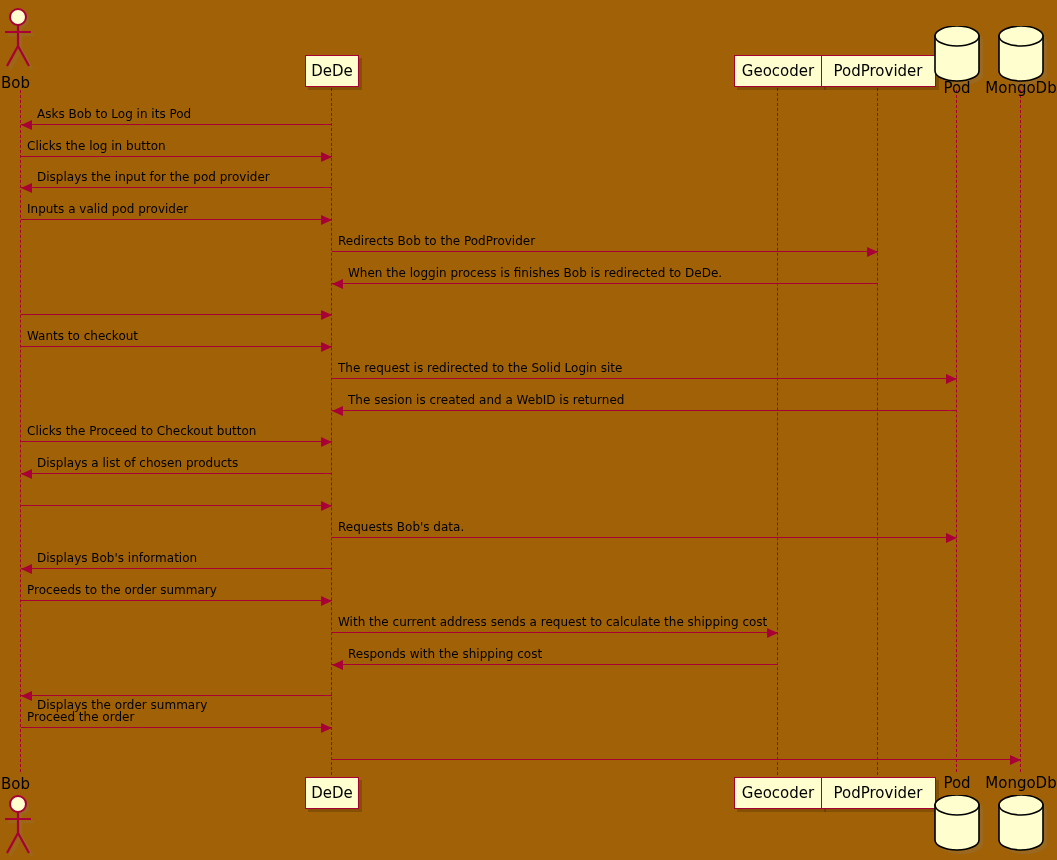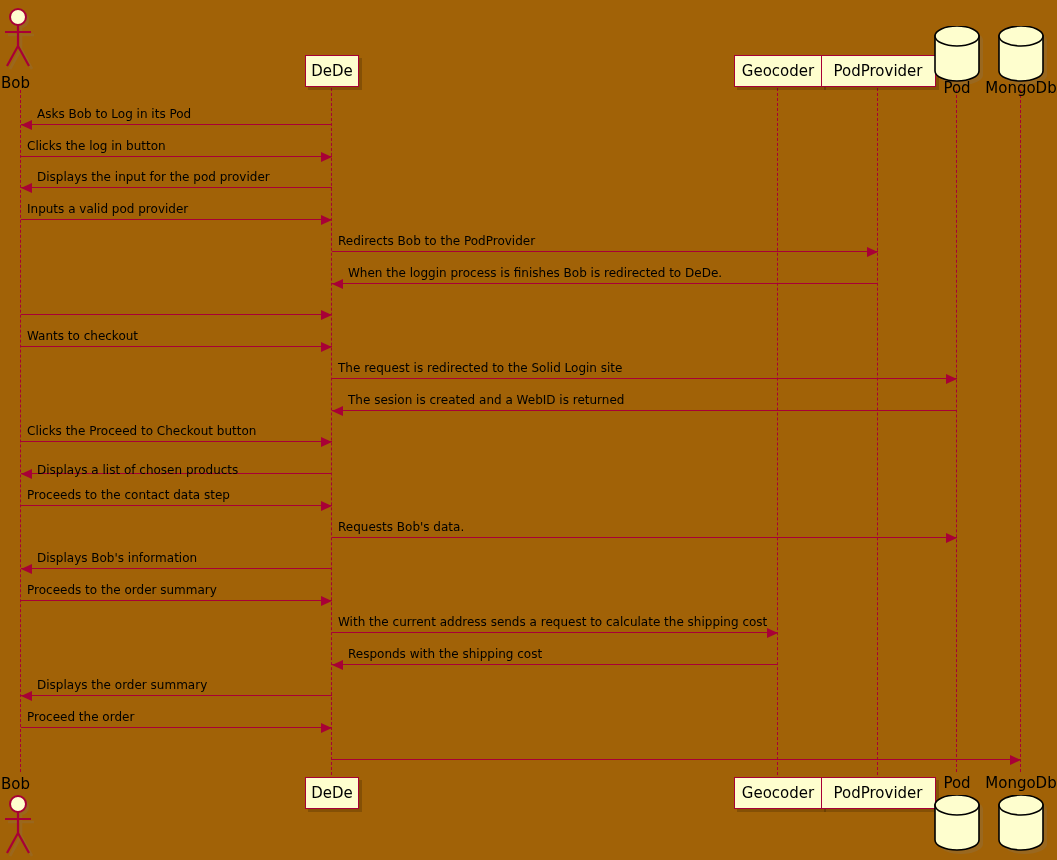--- a/index.html
+++ b/index.html
@@ -134,40 +134,39 @@
     <div class="arrowhead arrow-r" style="top: 373.5px; left: 946px;"></div>
     <div class="msglabel" style="left: 338px; top: 361px;">The request is redirected to the Solid Login site</div>
     <div class="msgline" style="left: 332px; top: 410px; width: 625px;"></div>
     <div class="arrowhead arrow-l" style="top: 405.5px; left: 332px;"></div>
     <div class="msglabel" style="left: 348px; top: 393px;">The sesion is created and a WebID is returned</div>
     <div class="msgline" style="left: 21px; top: 441px; width: 311px;"></div>
     <div class="arrowhead arrow-r" style="top: 436.5px; left: 321px;"></div>
     <div class="msglabel" style="left: 27px; top: 424px;">Clicks the Proceed to Checkout button</div>
     <div class="msgline" style="left: 21px; top: 473px; width: 311px;"></div>
     <div class="arrowhead arrow-l" style="top: 468.5px; left: 21px;"></div>
-    <div class="msglabel" style="left: 37px; top: 456px; margin-top: 7px;">Displays a list of chosen products</div>
+    <div class="msglabel" style="left: 37px; top: 456px;">Displays a list of chosen products</div>
     <div class="msgline" style="left: 21px; top: 505px; width: 311px;"></div>
     <div class="arrowhead arrow-r" style="top: 500.5px; left: 321px;"></div>
-    <div class="msglabel" style="left: 27px; top: 488px;">Proceeds to the contact data step</div>
     <div class="msgline" style="left: 332px; top: 537px; width: 625px;"></div>
     <div class="arrowhead arrow-r" style="top: 532.5px; left: 946px;"></div>
     <div class="msglabel" style="left: 338px; top: 520px;">Requests Bob's data.</div>
     <div class="msgline" style="left: 21px; top: 568px; width: 311px;"></div>
     <div class="arrowhead arrow-l" style="top: 563.5px; left: 21px;"></div>
     <div class="msglabel" style="left: 37px; top: 551px;">Displays Bob's information</div>
     <div class="msgline" style="left: 21px; top: 600px; width: 311px;"></div>
     <div class="arrowhead arrow-r" style="top: 595.5px; left: 321px;"></div>
     <div class="msglabel" style="left: 27px; top: 583px;">Proceeds to the order summary</div>
     <div class="msgline" style="left: 332px; top: 632px; width: 446px;"></div>
     <div class="arrowhead arrow-r" style="top: 627.5px; left: 767px;"></div>
     <div class="msglabel" style="left: 338px; top: 615px;">With the current address sends a request to calculate the shipping cost</div>
     <div class="msgline" style="left: 332px; top: 664px; width: 446px;"></div>
     <div class="arrowhead arrow-l" style="top: 659.5px; left: 332px;"></div>
     <div class="msglabel" style="left: 348px; top: 647px;">Responds with the shipping cost</div>
     <div class="msgline" style="left: 21px; top: 695px; width: 311px;"></div>
     <div class="arrowhead arrow-l" style="top: 690.5px; left: 21px;"></div>
-    <div class="msglabel" style="left: 37px; top: 678px;">Displays the order summary</div>
+    <div class="msglabel" style="left: 37px; top: 698px;">Displays the order summary</div>
     <div class="msgline" style="left: 21px; top: 727px; width: 311px;"></div>
     <div class="arrowhead arrow-r" style="top: 722.5px; left: 321px;"></div>
     <div class="msglabel" style="left: 27px; top: 710px;">Proceed the order</div>
     <div class="msgline" style="left: 332px; top: 759px; width: 689px;"></div>
     <div class="arrowhead arrow-r" style="top: 754.5px; left: 1010px;"></div>
   </div>
 
 </body></html>

